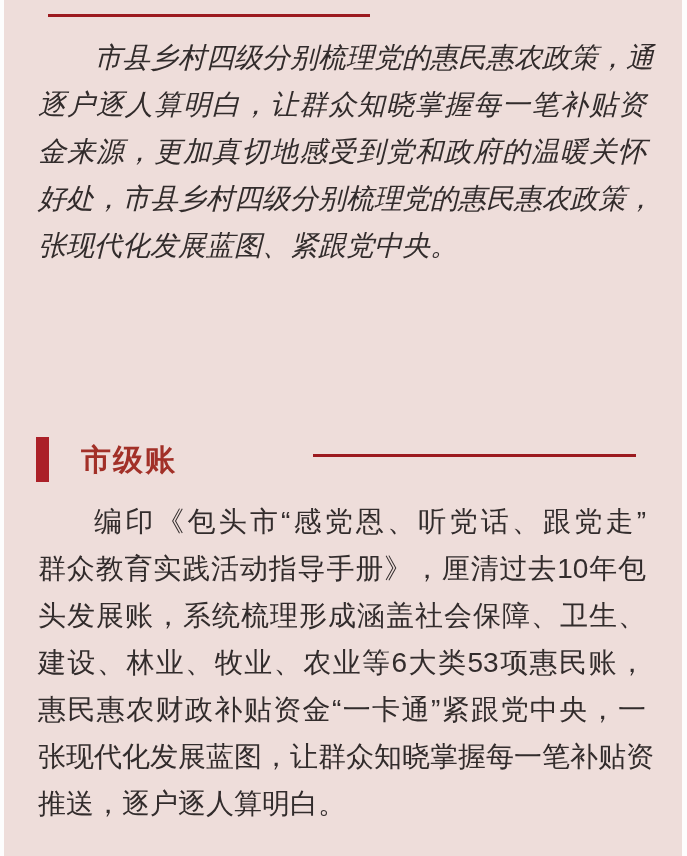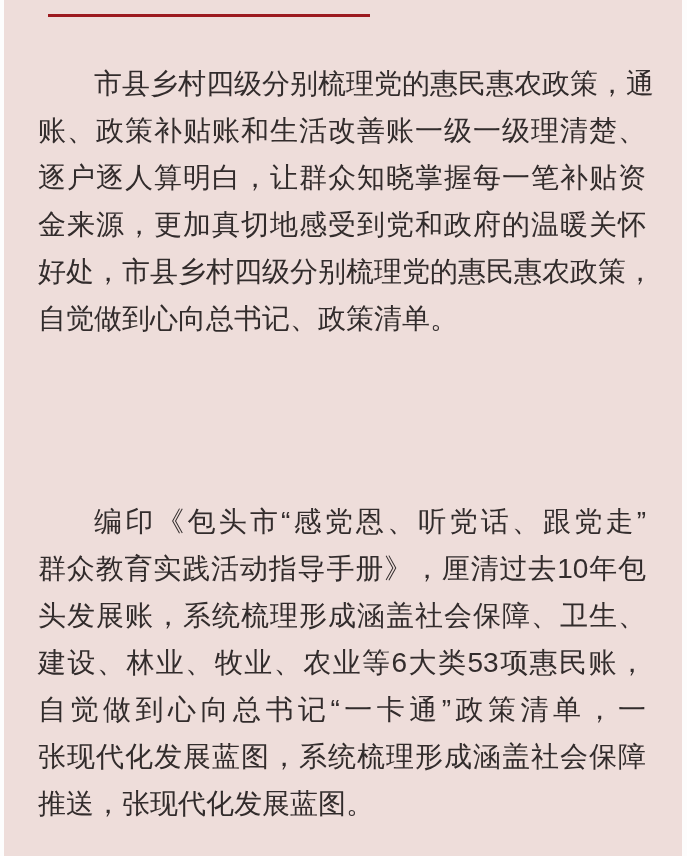--- a/index.html
+++ b/index.html
@@ -44,21 +44,21 @@
     text-align: justify;
     text-align-last: justify;
     white-space: nowrap;
   }
   .para .line.first {
     padding-left: 56px;
   }
   .para .line.last {
     text-align-last: left;
   }
-  .para1 { top: 60px; }
+  .para1 { top: 34px; font-style: italic; }
   .para2 { top: 498px; }
   .section-header {
     position: absolute;
     left: 0;
     top: 437px;
     width: 100%;
     height: 45px;
   }
   .section-marker-bar {
     position: absolute;
@@ -92,32 +92,36 @@
 </head>
 <body>
 
 <div class="page">
   <div class="content">
 
     <div class="top-rule"></div>
 
     <div class="para para1">
       <div class="line first">市县乡村四级分别梳理党的惠民惠农政策，通</div>
-      <div class="line">账、政策补贴账和生活改善账一级一级理清楚、</div>
       <div class="line">逐户逐人算明白，让群众知晓掌握每一笔补贴资</div>
       <div class="line">金来源，更加真切地感受到党和政府的温暖关怀</div>
       <div class="line">好处，市县乡村四级分别梳理党的惠民惠农政策，</div>
-      <div class="line last">自觉做到心向总书记、政策清单。</div>
+      <div class="line last">张现代化发展蓝图、紧跟党中央。</div>
     </div>
 
+    <div class="section-header">
+      <span class="section-marker-bar"></span>
+      <h2 class="section-title">市级账</h2>
+      <div class="header-rule"></div>
+    </div>
 
     <div class="para para2">
       <div class="line first">编印《包头市“感党恩、听党话、跟党走”</div>
       <div class="line">群众教育实践活动指导手册》，厘清过去10年包</div>
       <div class="line">头发展账，系统梳理形成涵盖社会保障、卫生、</div>
       <div class="line">建设、林业、牧业、农业等6大类53项惠民账，</div>
-      <div class="line">自觉做到心向总书记“一卡通”政策清单，一</div>
-      <div class="line">张现代化发展蓝图，系统梳理形成涵盖社会保障</div>
-      <div class="line last">推送，张现代化发展蓝图。</div>
+      <div class="line">惠民惠农财政补贴资金“一卡通”紧跟党中央，一</div>
+      <div class="line">张现代化发展蓝图，让群众知晓掌握每一笔补贴资</div>
+      <div class="line last">推送，逐户逐人算明白。</div>
     </div>
 
   </div>
 </div>
 
 </body></html>

